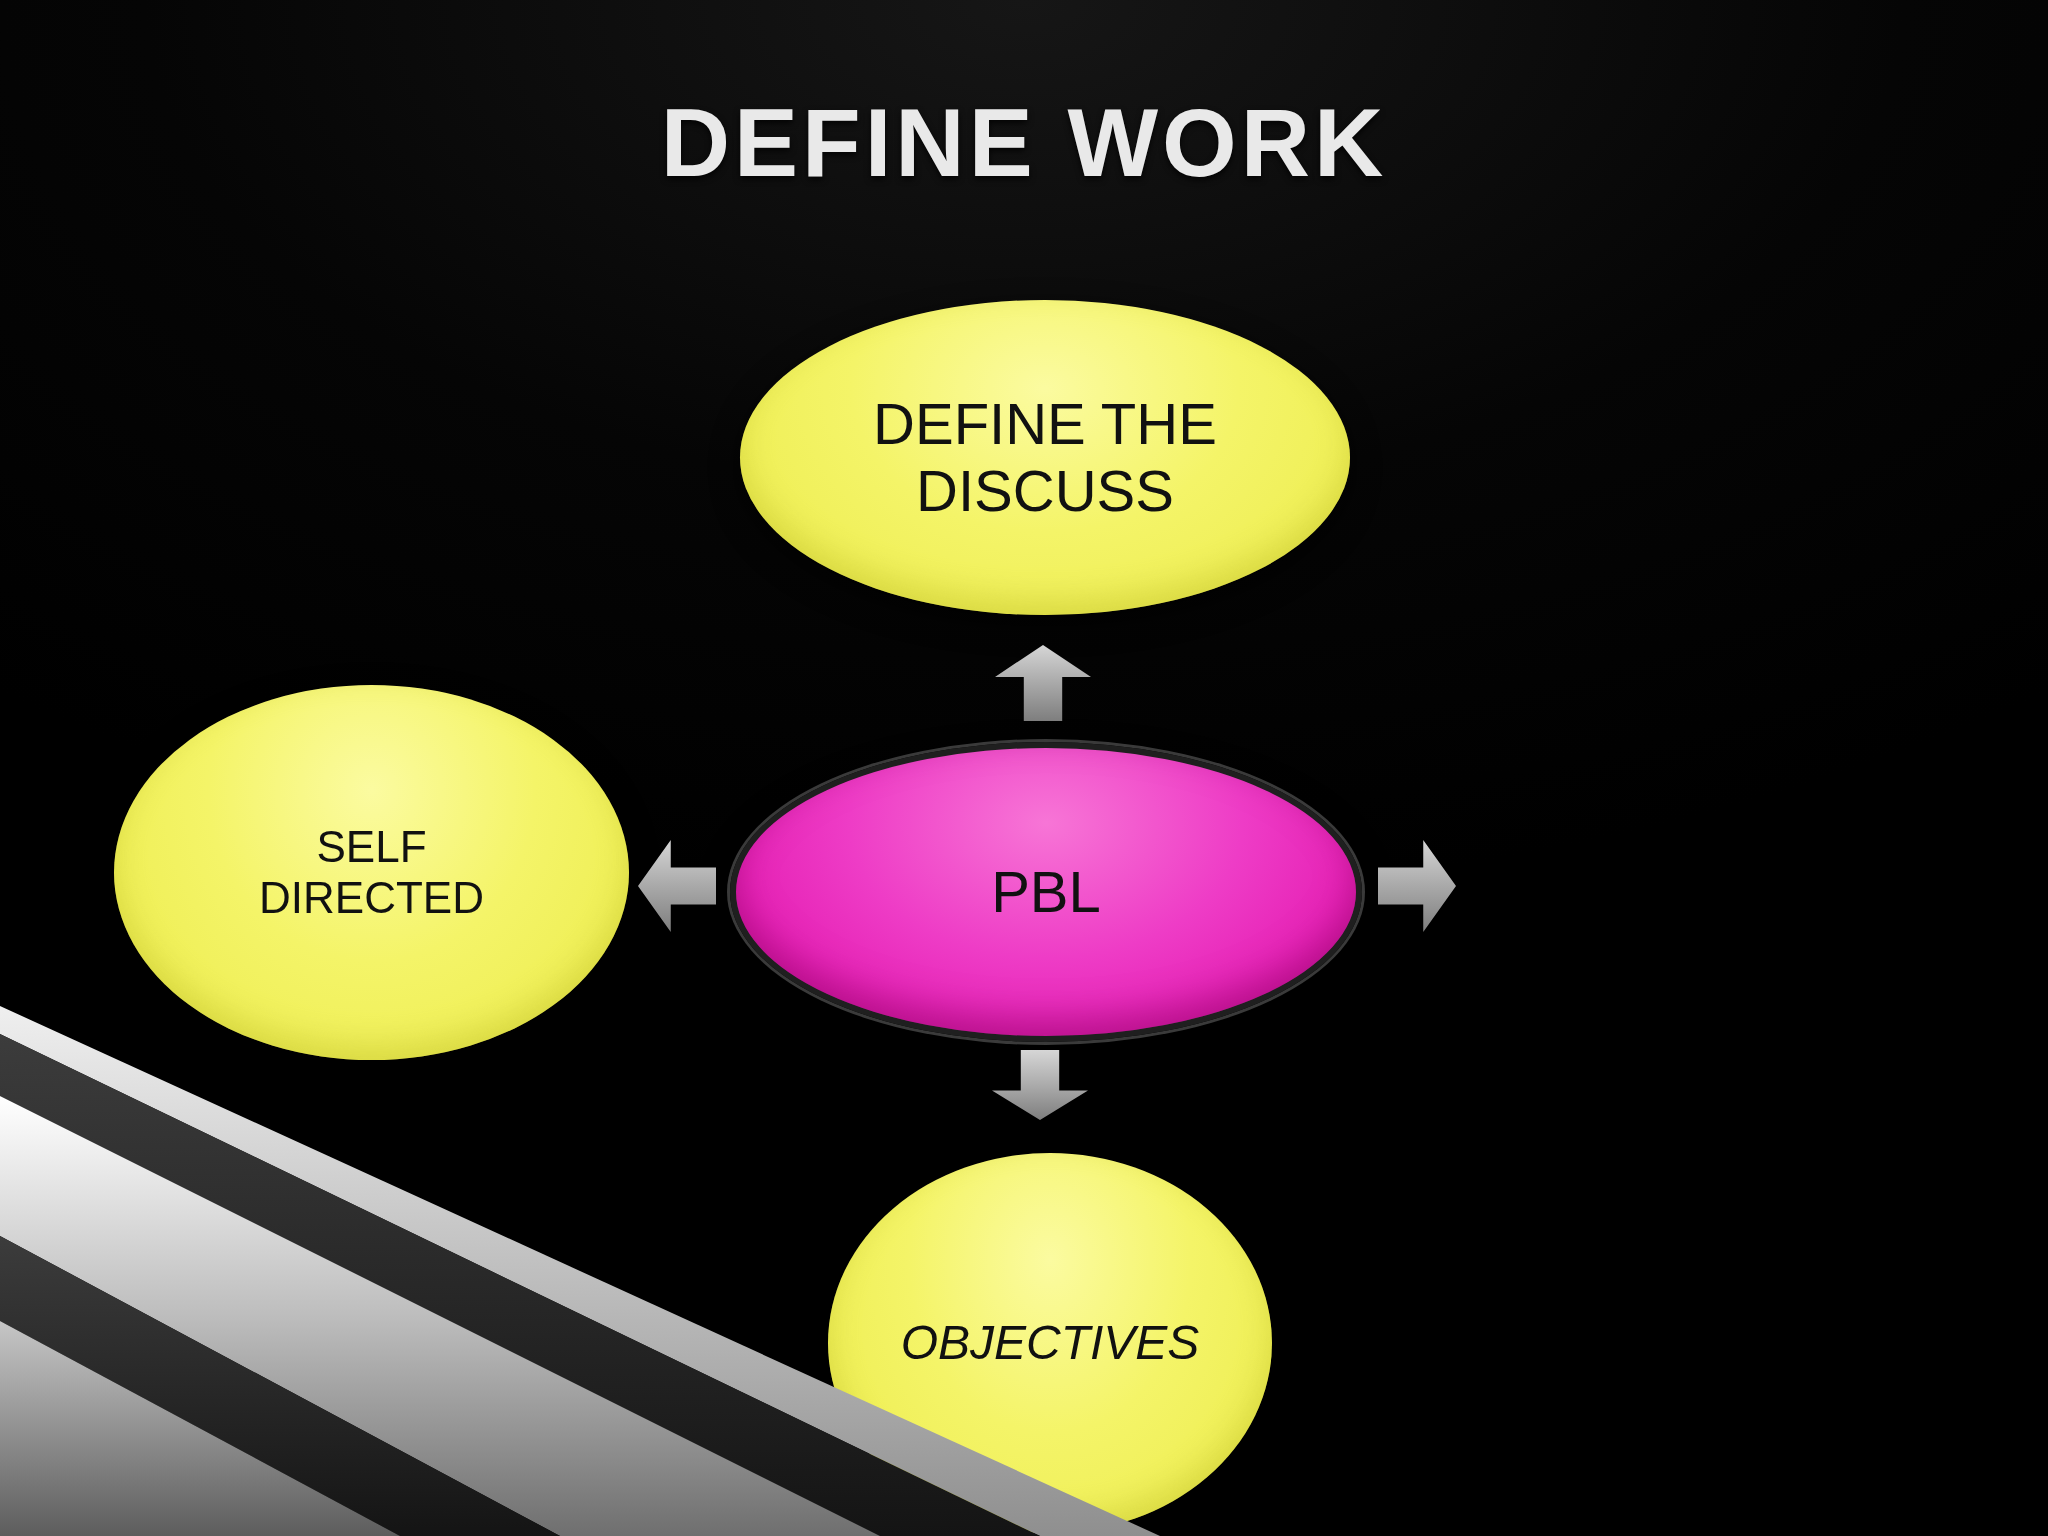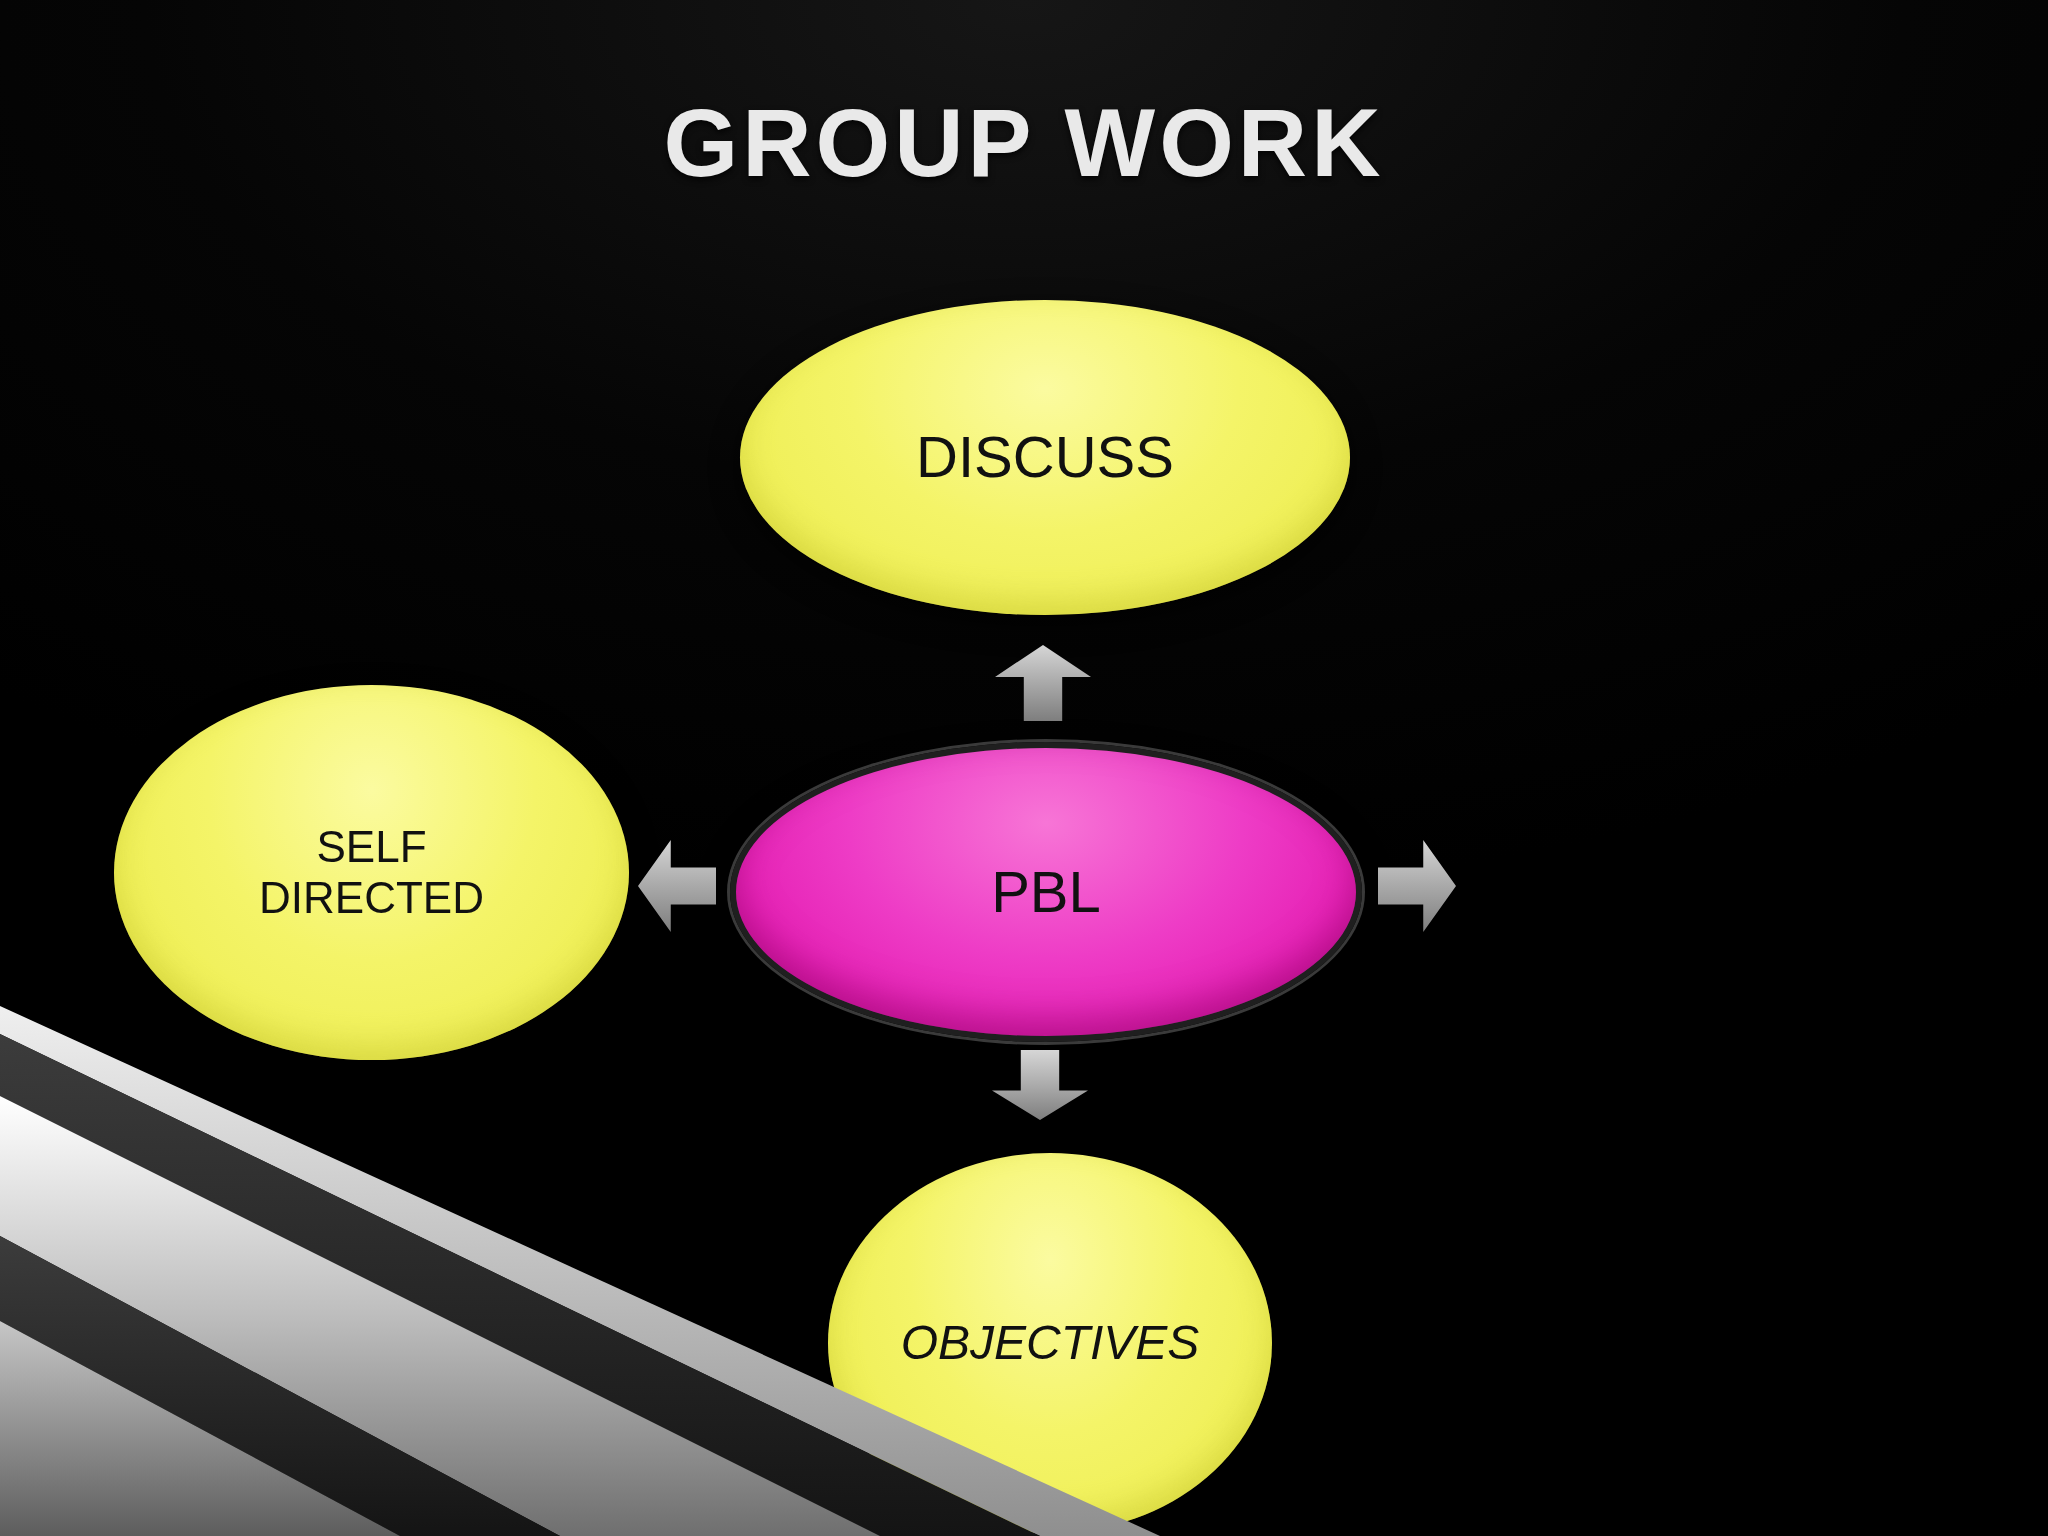--- a/index.html
+++ b/index.html
@@ -87,23 +87,24 @@
     width: 1200px;
     height: 560px;
     pointer-events: none;
   }
 </style>
 </head>
 <body>
 
 <div class="slide">
 
-  <div class="slide-title">GROUP WORK</div>
+  <div class="slide-title">DEFINE WORK</div>
 
   <div class="node node-yellow node-top">
+    <div class="line">DEFINE THE</div>
     <div class="line">DISCUSS</div>
   </div>
 
   <div class="node node-yellow node-left">
     <div class="line">SELF</div>
     <div class="line">DIRECTED</div>
   </div>
 
 
   <div class="node node-yellow node-bottom">

